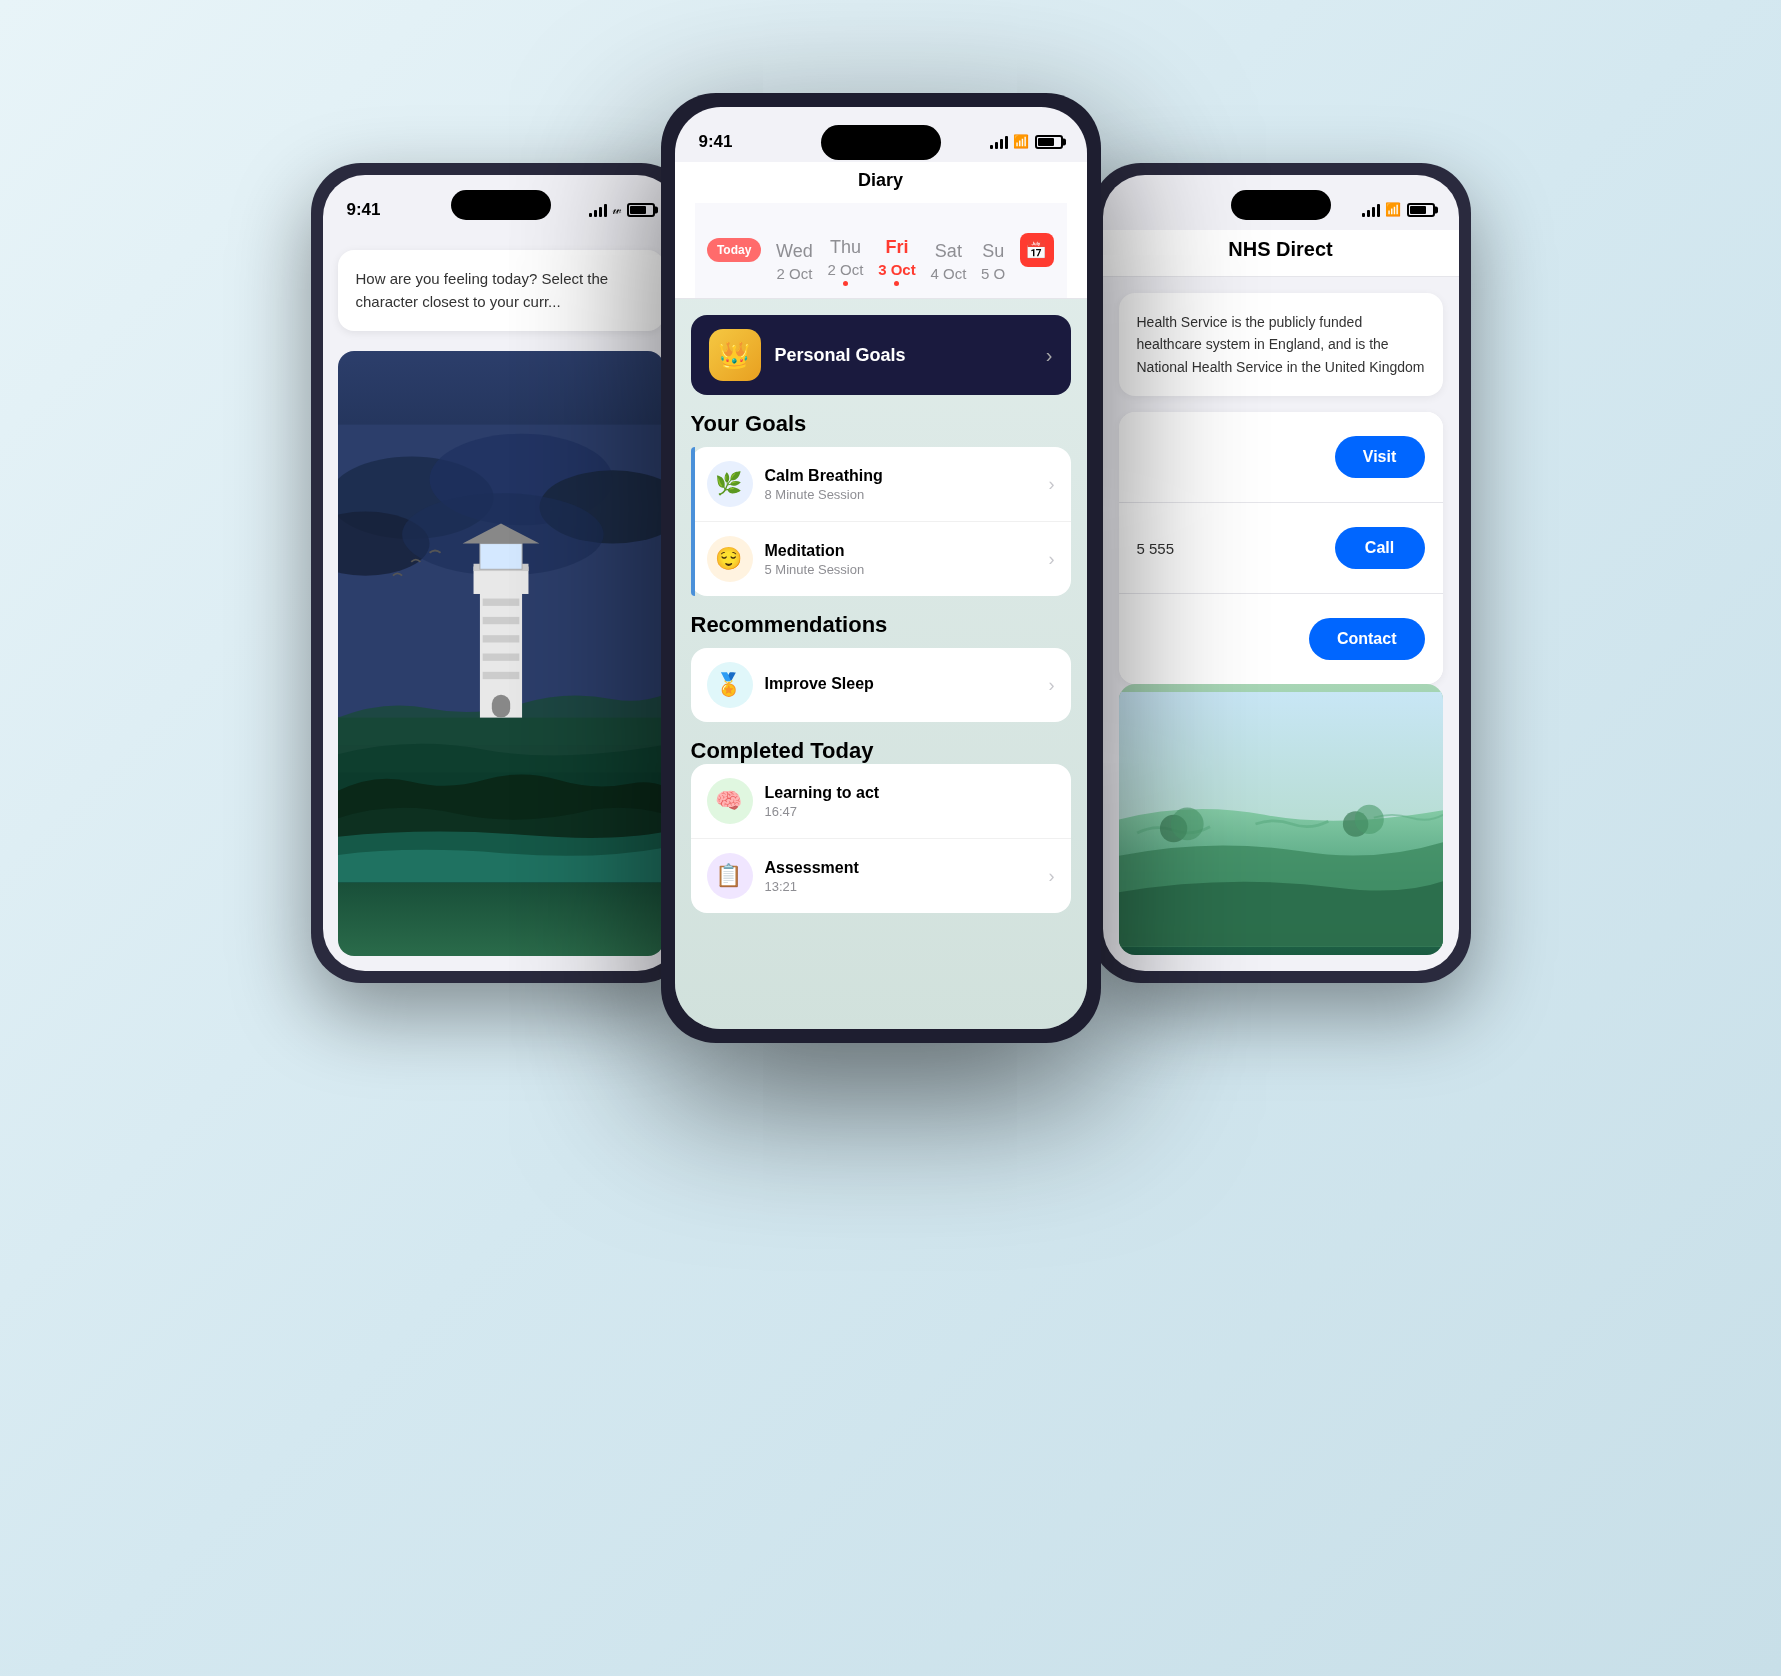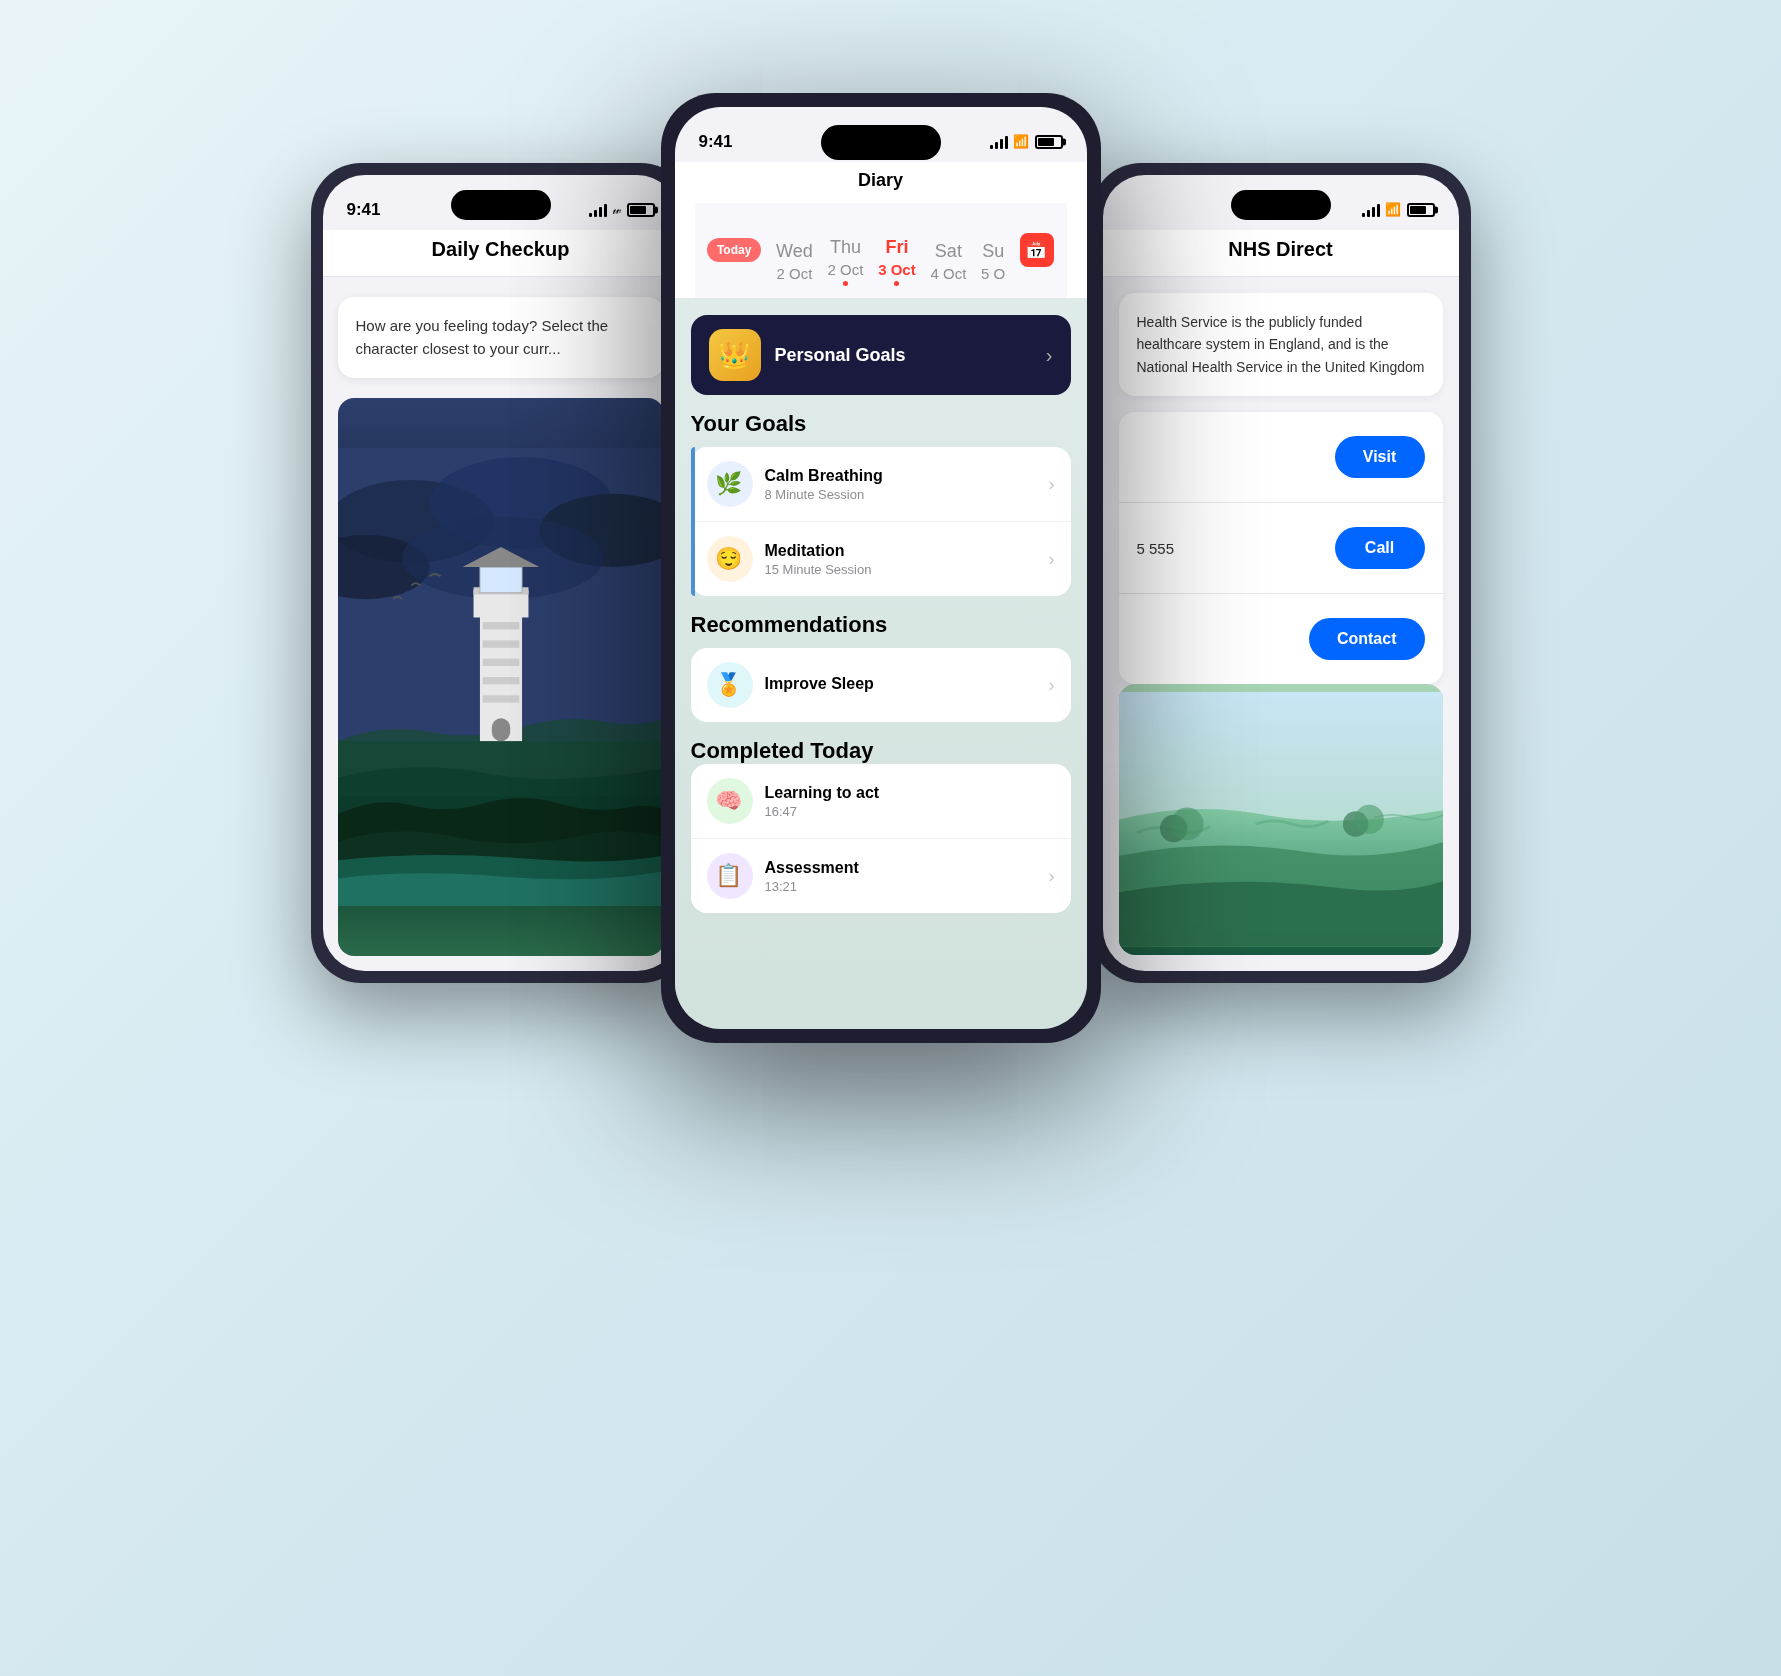--- a/index.html
+++ b/index.html
@@ -553,23 +553,20 @@
               <div class="signal-bar" style="height:10px"></div>
               <div class="signal-bar" style="height:13px"></div>
             </div>
             <span class="wifi-icon">𝓌</span>
             <div class="battery-icon">
               <div class="battery-fill"></div>
             </div>
           </div>
         </div>
 
-        <div class="left-header">
-          <div class="left-header-title">Daily Checkup</div>
-        </div>
 
         <div class="left-chat-bubble">
           <span class="left-chat-text">How are you feeling today? Select the character closest to your curr...</span>
         </div>
 
         <div class="left-image-area">
           <svg class="lighthouse-svg" viewBox="0 0 356 500" xmlns="http://www.w3.org/2000/svg">
 
             <rect width="356" height="500" fill="#2c3e6b"></rect>
 
@@ -692,21 +689,21 @@
                   <div class="goal-text-area">
                     <div class="goal-name">Calm Breathing</div>
                     <div class="goal-sub">8 Minute Session</div>
                   </div>
                   <span class="goal-chevron">›</span>
                 </div>
                 <div class="goal-item">
                   <div class="goal-icon-circle goal-icon-orange" style="font-size:22px;">😌</div>
                   <div class="goal-text-area">
                     <div class="goal-name">Meditation</div>
-                    <div class="goal-sub">15 Minute Session</div>
+                    <div class="goal-sub">5 Minute Session</div>
                   </div>
                   <span class="goal-chevron">›</span>
                 </div>
               </div>
             </div>
           </div>
 
           <div>
             <div class="section-title" style="margin-bottom: 10px;">Recommendations</div>
             <div class="goals-card">

